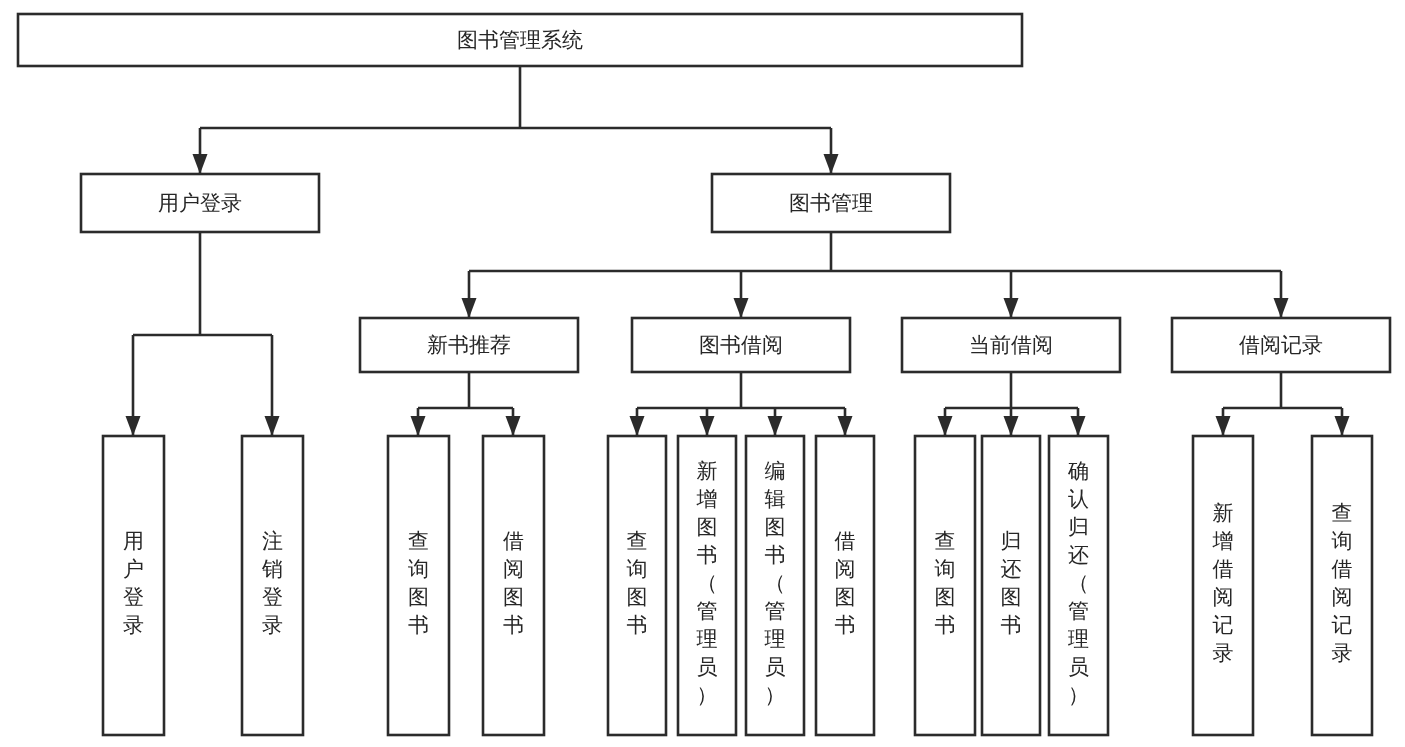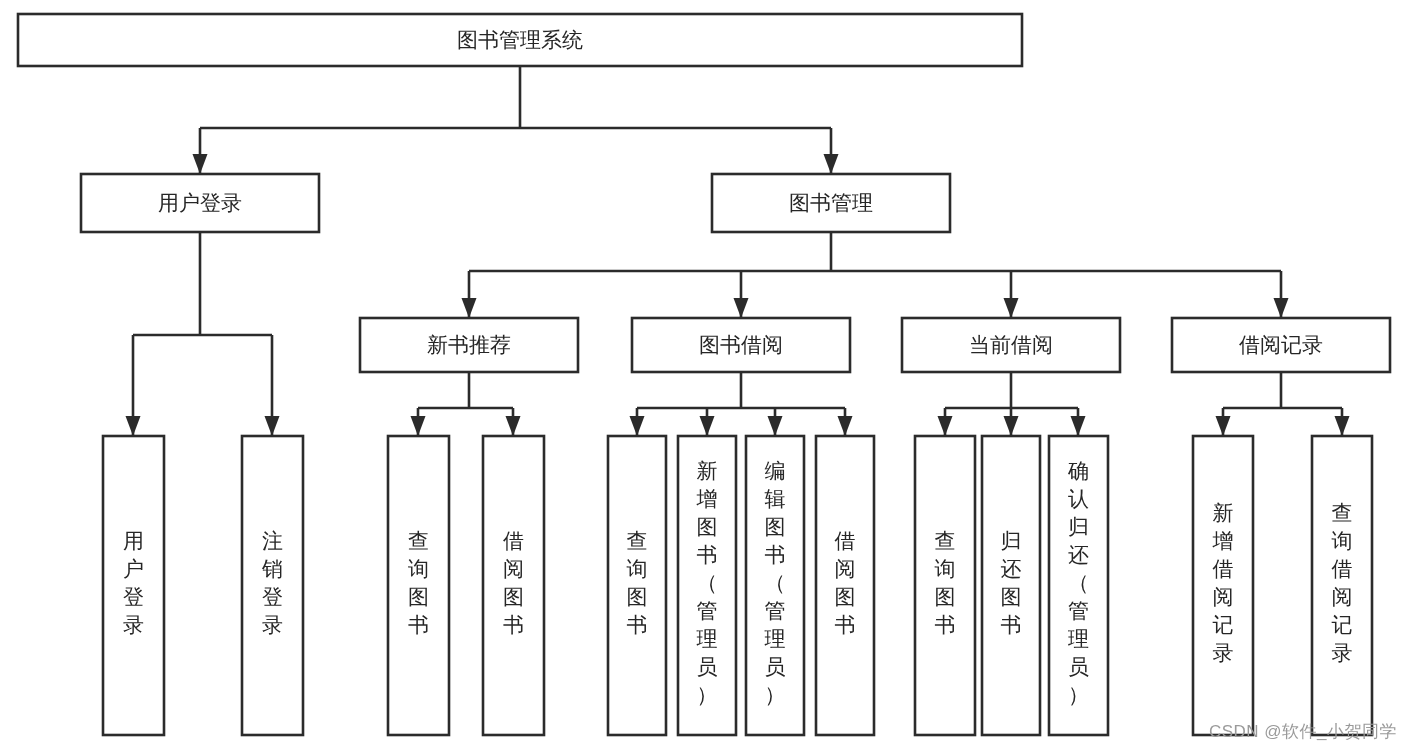--- a/index.html
+++ b/index.html
@@ -214,14 +214,13 @@
         <g>
           <rect class="node-rect" x="1193" y="436" width="60" height="299"></rect>
           <text class="node-label-vertical" x="1223" y="519.5"><tspan x="1223" dy="0">新</tspan><tspan x="1223" dy="28">增</tspan><tspan x="1223" dy="28">借</tspan><tspan x="1223" dy="28">阅</tspan><tspan x="1223" dy="28">记</tspan><tspan x="1223" dy="28">录</tspan></text>
         </g>
         <g>
           <rect class="node-rect" x="1312" y="436" width="60" height="299"></rect>
           <text class="node-label-vertical" x="1342" y="519.5"><tspan x="1342" dy="0">查</tspan><tspan x="1342" dy="28">询</tspan><tspan x="1342" dy="28">借</tspan><tspan x="1342" dy="28">阅</tspan><tspan x="1342" dy="28">记</tspan><tspan x="1342" dy="28">录</tspan></text>
         </g>
       </g>
   </svg>
-  <div class="watermark">CSDN @软件_小贺同学</div>
 </div>
 
 </body></html>

